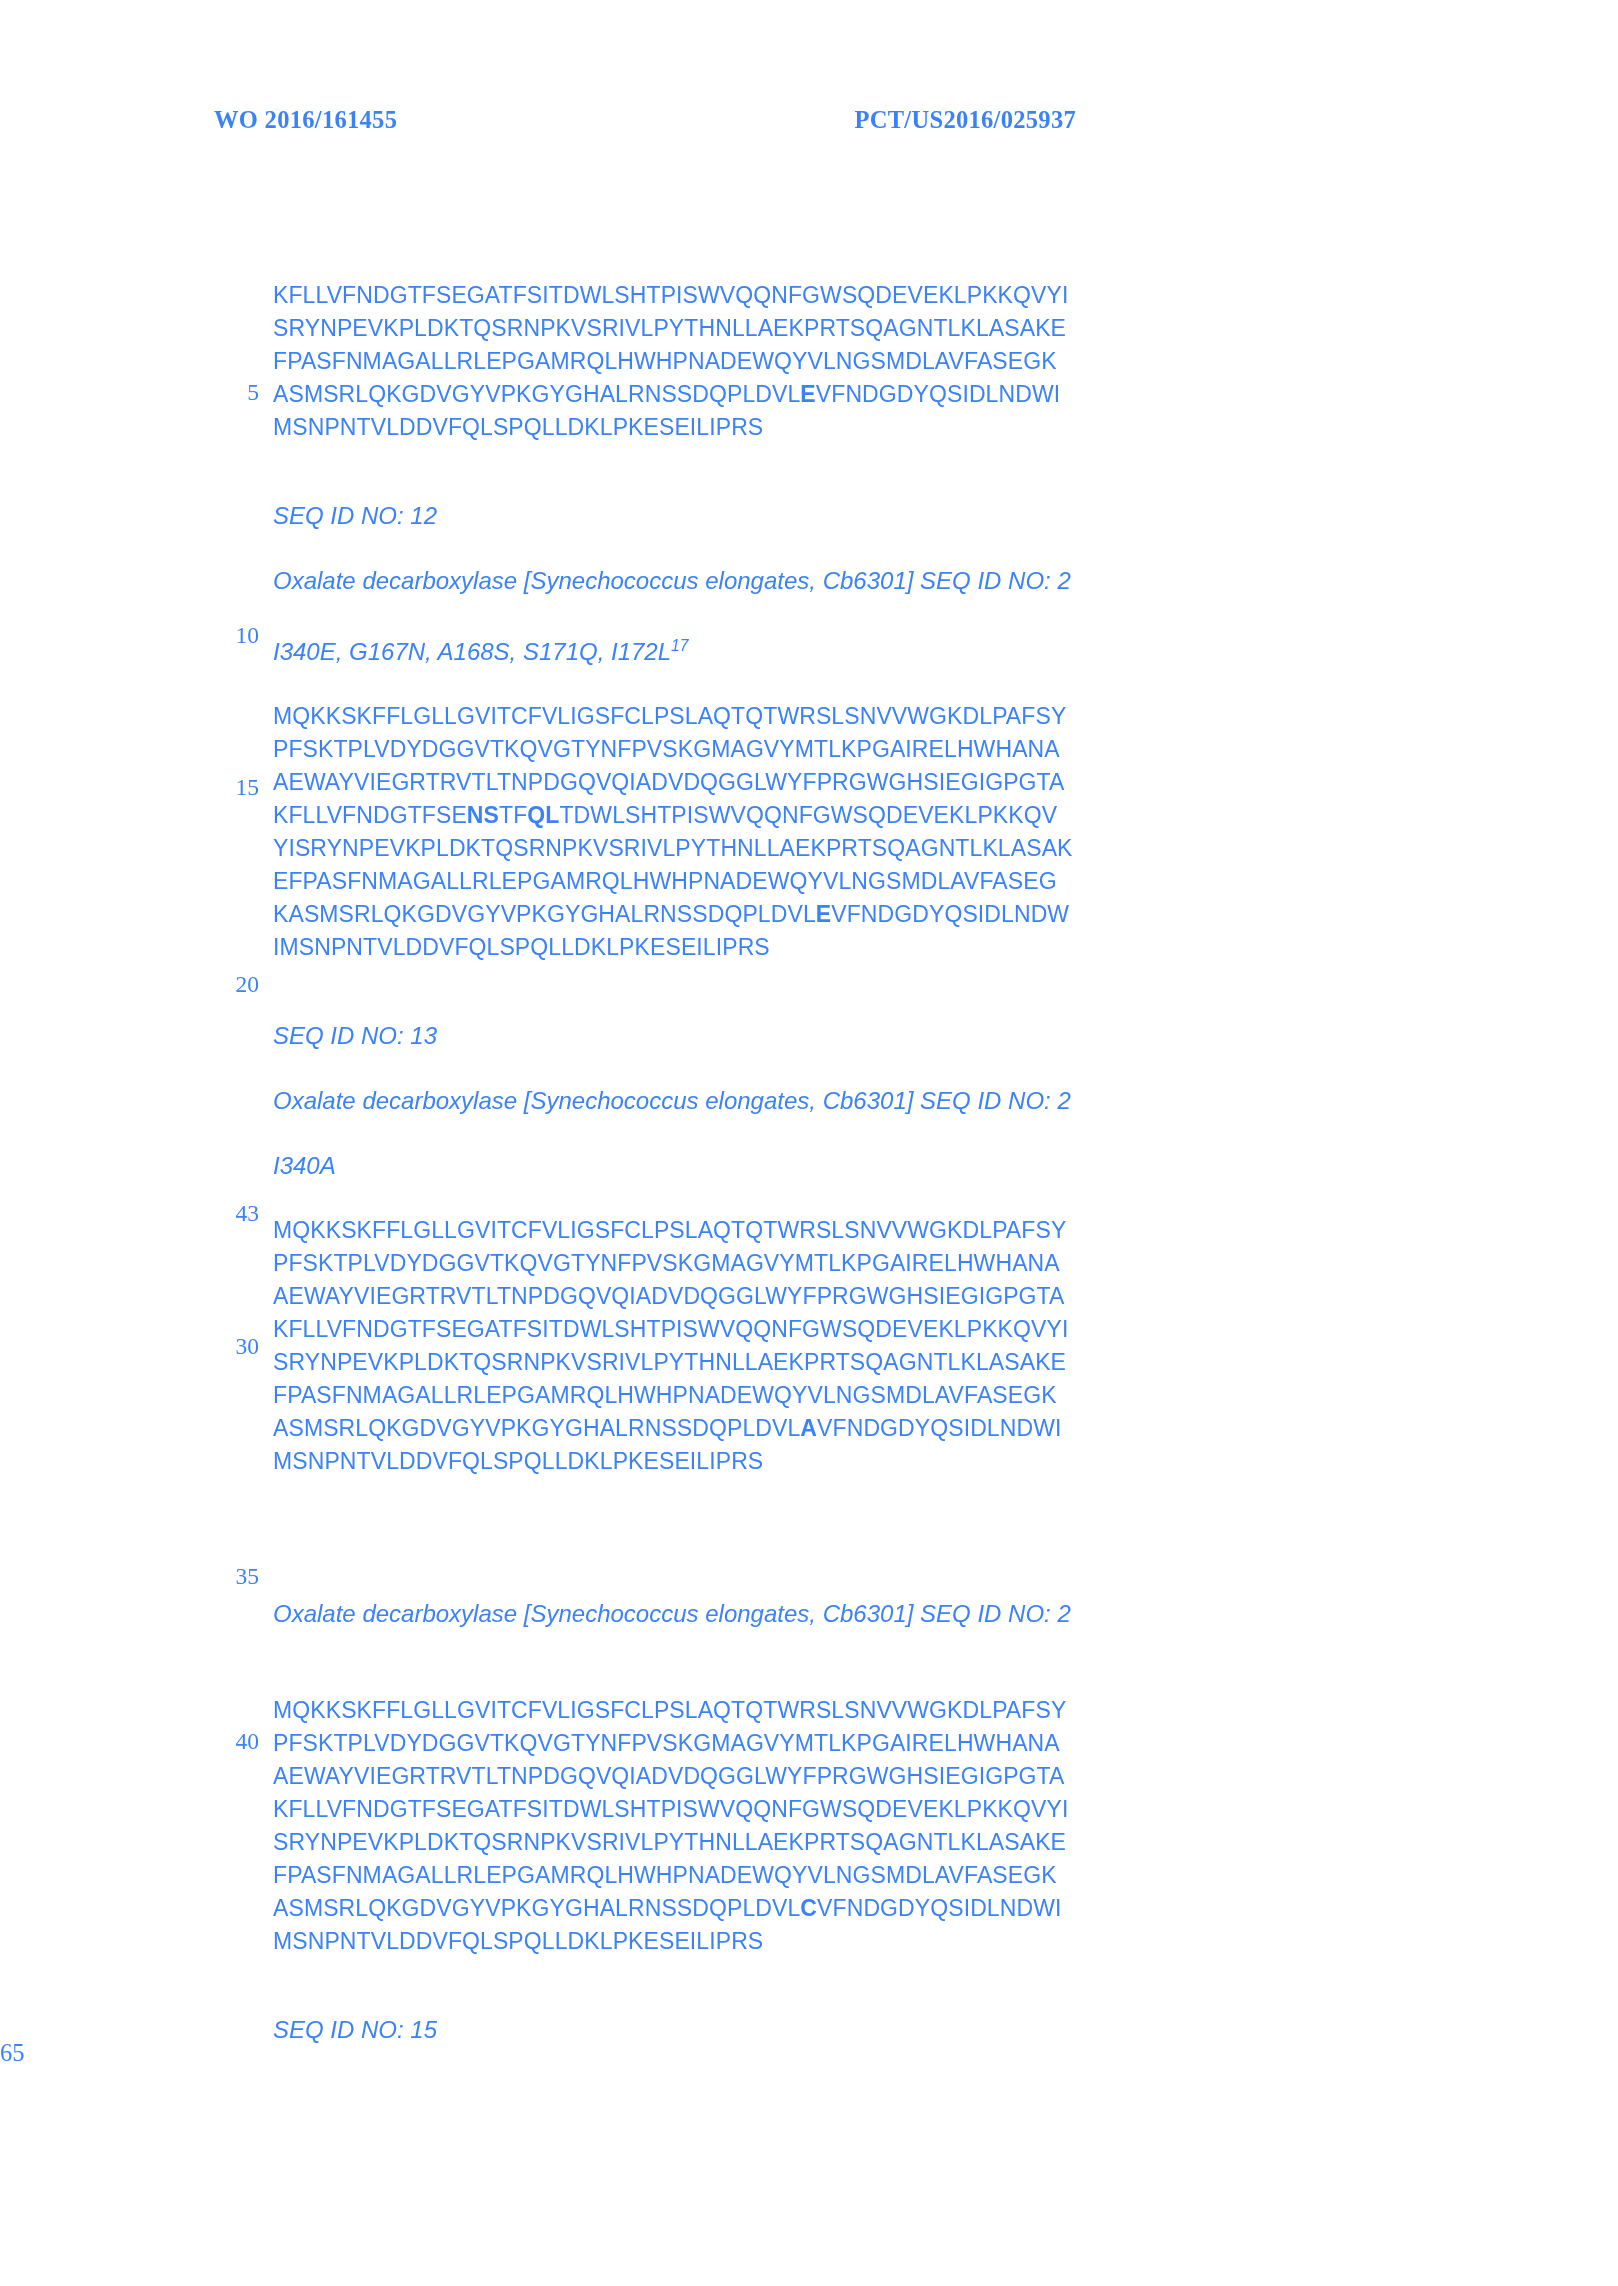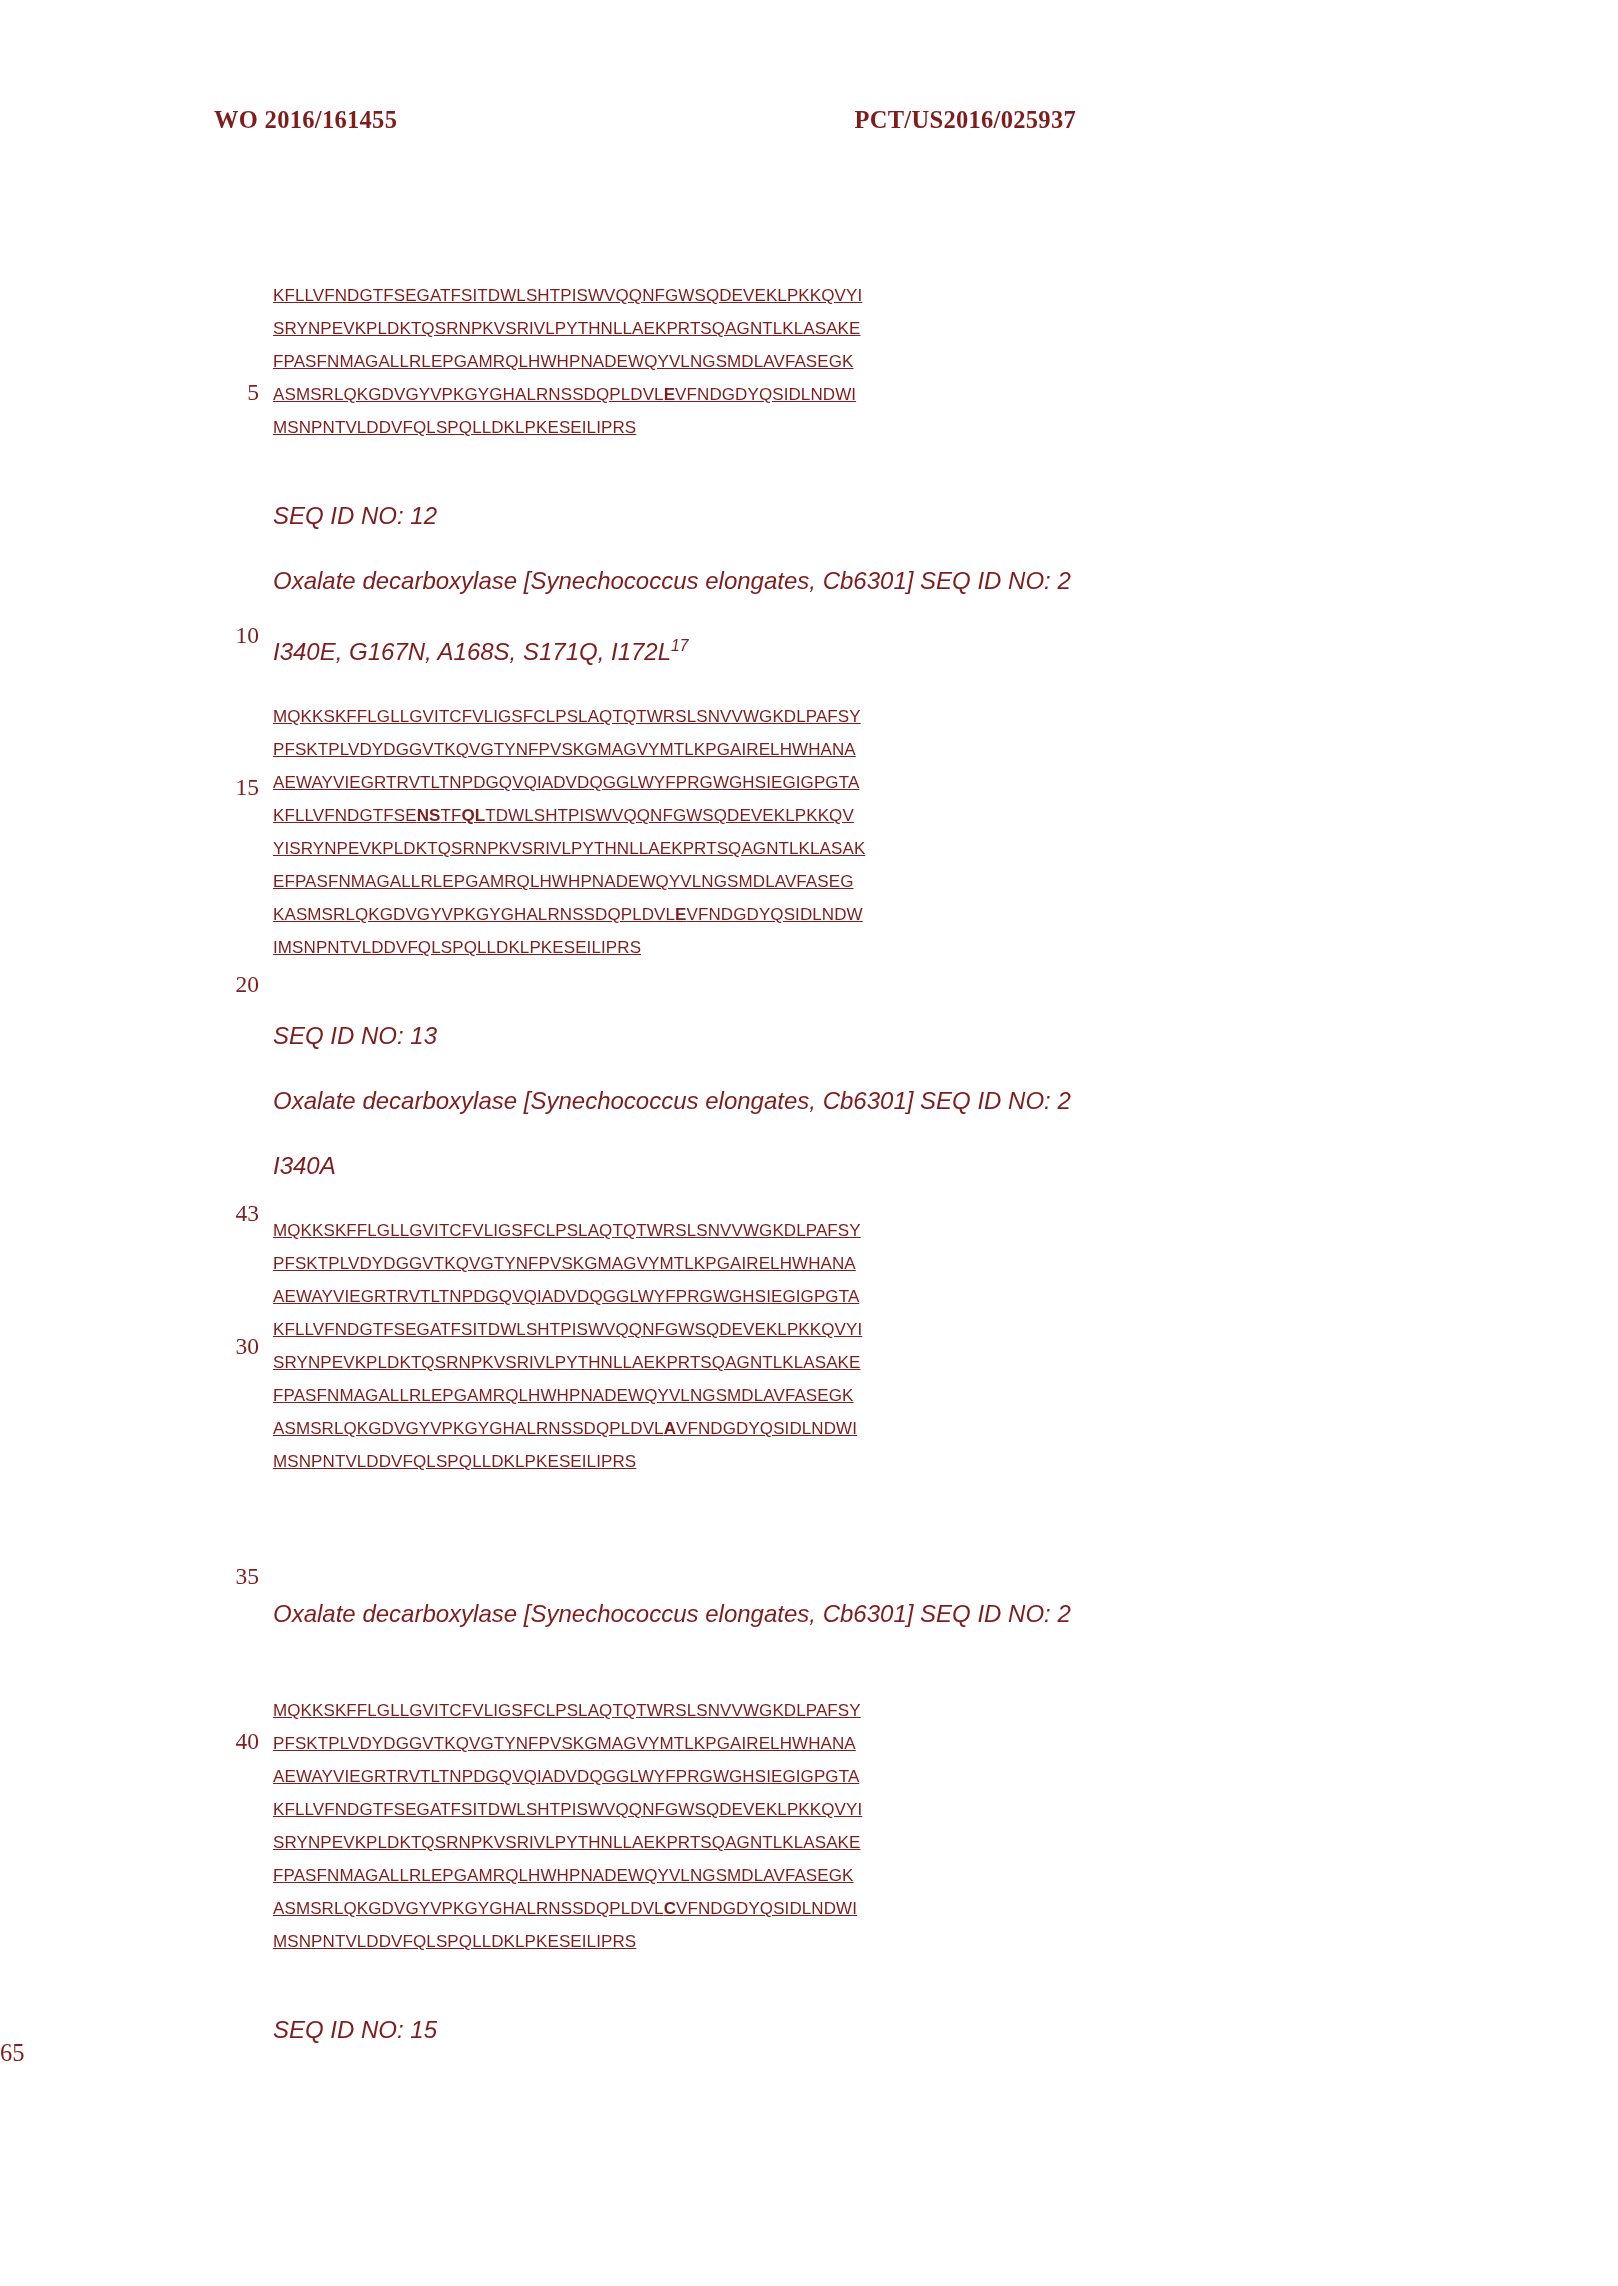--- a/index.html
+++ b/index.html
@@ -6,21 +6,21 @@
     margin: 0;
     padding: 0;
     background: #ffffff;
   }
   .page {
     position: relative;
     width: 1290px;
     height: 2287px;
     background: #ffffff;
     font-family: "Liberation Sans", sans-serif;
-    color: #7f1d1d;
+    color: #3b82f6;
     box-sizing: border-box;
   }
   .header {
     position: absolute;
     top: 106px;
     left: 214px;
     right: 214px;
     display: flex;
     justify-content: space-between;
     font-family: "Liberation Serif", serif;
@@ -48,26 +48,25 @@
     width: 45px;
   }
   .body-col {
     position: absolute;
     left: 59px;
     top: 0;
     width: 1137px;
   }
   .seq {
     font-family: "Liberation Sans", sans-serif;
-    font-size: 17px;
+    font-size: 23px;
     line-height: 33px;
     letter-spacing: 0.1px;
     white-space: pre-wrap;
     word-break: break-all;
-    text-decoration: underline;
   }
   .seq b { font-weight: bold; }
   .ital {
     font-family: "Liberation Sans", sans-serif;
     font-style: italic;
     font-size: 24px;
     line-height: 33px;
   }
   .ital sup { font-size: 15.7px; font-style: italic; vertical-align: super; }
   .gap-sm { height: 32px; }

